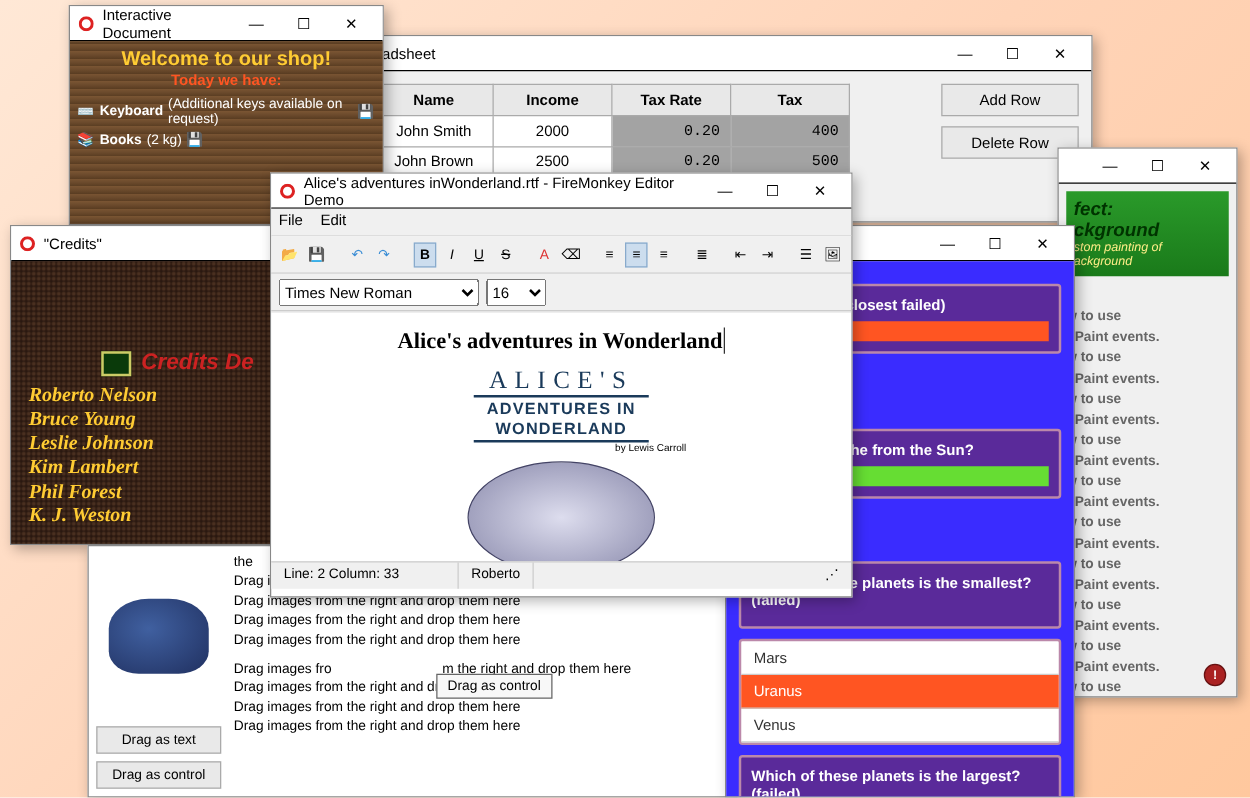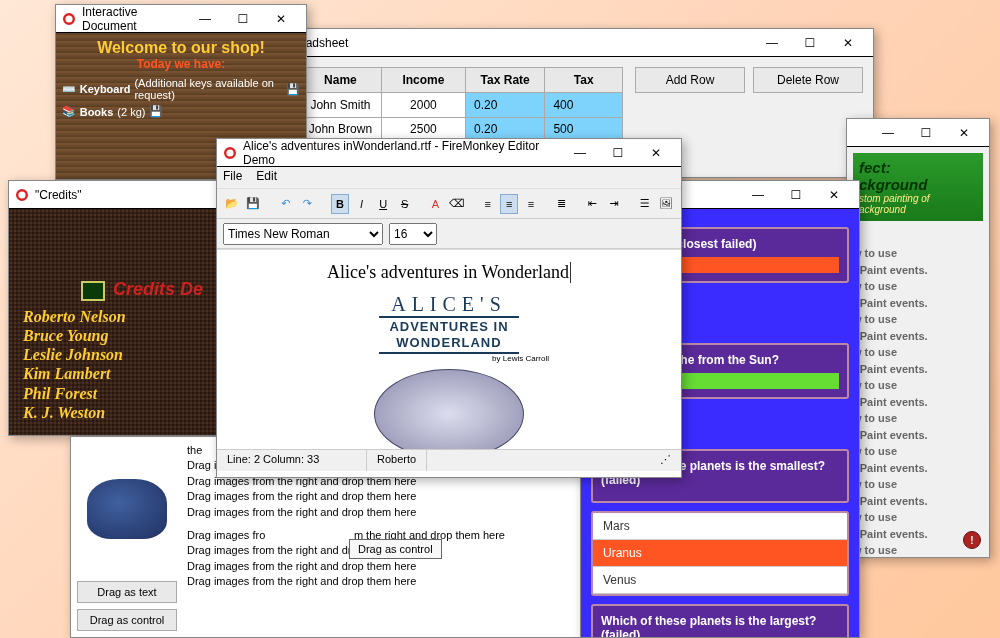--- a/index.html
+++ b/index.html
@@ -28,34 +28,34 @@
 #win-credits .cred-icon { display:inline-block; width:24px; height:20px; background:#0a3a0a; border:2px solid #cc6; margin-right:8px; vertical-align:middle; }
 
 
 #win-sheet { top: 28px; left: 288px; width: 586px; height: 150px; }
 #win-sheet .content { padding: 10px; display: flex; gap: 12px; height: calc(100% - 28px); }
 #win-sheet table { border-collapse: collapse; font-size: 12px; }
 #win-sheet th, #win-sheet td { border: 1px solid #aaa; padding: 4px 8px; }
 #win-sheet th { background: #e8e8e8; font-weight: bold; width: 95px; }
 #win-sheet td { background: #fff; width: 95px; text-align: center; }
 #win-sheet td.num { text-align: center; }
-#win-sheet td.calc { background: #7dd3fc; text-align: left; }
-#win-sheet .sheet-btns { display: flex; gap: 8px; margin-left:auto; }
+#win-sheet td.calc { background: #a3a3a3; text-align: right; font-family: Liberation Mono, monospace; }
+#win-sheet .sheet-btns { display: flex; flex-direction: column; gap: 8px; margin-left:auto; }
 #win-sheet .btn { width: 110px; height: 26px; background: #e9e9e9; border: 1px solid #aaa; font-size: 12px; }
 
 
 #win-alice { top: 138px; left: 216px; width: 466px; height: 340px; background:#fff; }
 #win-alice .menubar { height: 22px; padding: 2px 6px; font-size: 12px; display: flex; gap: 14px; background:#f0f0f0; border-bottom:1px solid #ddd; }
 #win-alice .toolbar { height: 30px; padding: 3px 6px; display: flex; align-items: center; gap: 4px; background:#f0f0f0; border-bottom:1px solid #ccc; }
 #win-alice .toolbar2 { height: 30px; padding: 3px 6px; display: flex; align-items: center; gap: 6px; background:#f0f0f0; border-bottom:1px solid #ccc; }
 #win-alice .tbtn { width: 20px; height: 20px; display: flex; align-items: center; justify-content: center; font-size: 11px; cursor:default; }
 #win-alice .tbtn.active { background: #cde; border:1px solid #8ac; }
 #win-alice select { font-size: 12px; height: 22px; }
 #win-alice .doc { height: 200px; background: #fff; padding: 12px; overflow: hidden; text-align:center; border-top:1px solid #ddd; }
-#win-alice .doc-title { font-family: "Times New Roman", serif; font-weight: normal; font-size: 18px; border-right:1px solid #333; display:inline-block; padding-right:1px;}
+#win-alice .doc-title { font-family: "Times New Roman", serif; font-weight: bold; font-size: 18px; border-right:1px solid #333; display:inline-block; padding-right:1px;}
 #win-alice .doc-img { margin-top: 10px; }
 #win-alice .doc-img .t1 { font-family: serif; letter-spacing: 6px; font-size: 20px; color:#1a3a5a; }
 #win-alice .doc-img .t2 { font-family: serif; font-size: 13px; font-weight: bold; color:#1a3a5a; border-top:2px solid #1a3a5a; border-bottom:2px solid #1a3a5a; display:inline-block; padding:1px 10px; letter-spacing:1px;}
 #win-alice .doc-img .ill { width:150px; height:90px; border-radius:50%; background: radial-gradient(#dde, #88a); margin:6px auto; border:1px solid #446; }
 #win-alice .status { height: 22px; border-top: 1px solid #ccc; display: flex; font-size: 11px; background:#f0f0f0; }
 #win-alice .status .cell { padding: 3px 10px; border-right: 1px solid #ccc; }
 
 
 #win-quiz { top: 180px; left: 580px; width: 280px; height: 458px; }
 #win-quiz .content { background: #3a2cff; background-image: radial-gradient(circle at 20px 30px, #7a6fff 18px, transparent 19px), radial-gradient(circle at 80px 90px, #7a6fff 18px, transparent 19px); height: calc(100% - 28px); padding: 10px; overflow:hidden; }

